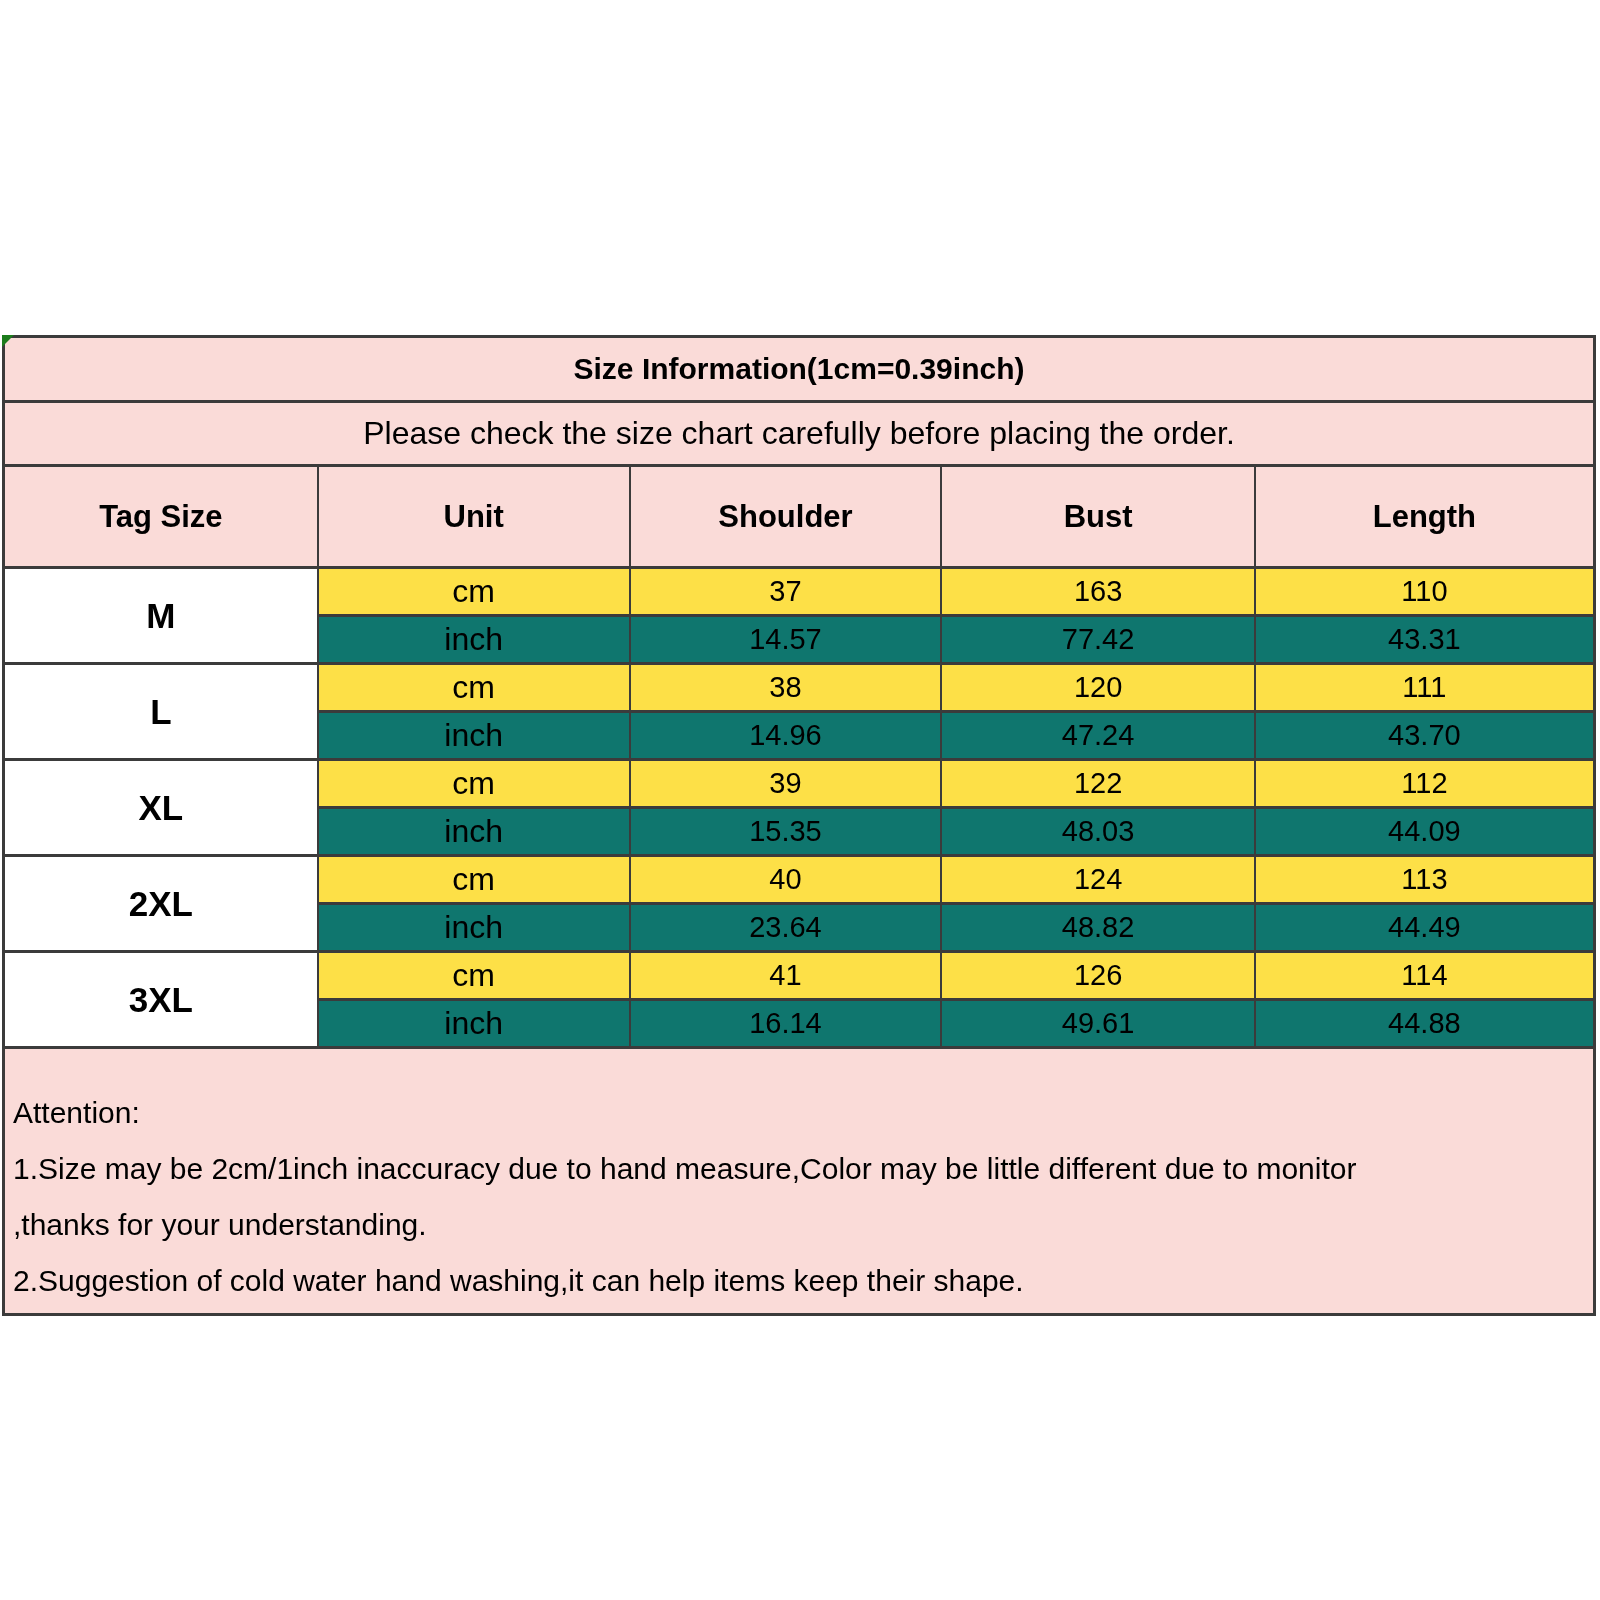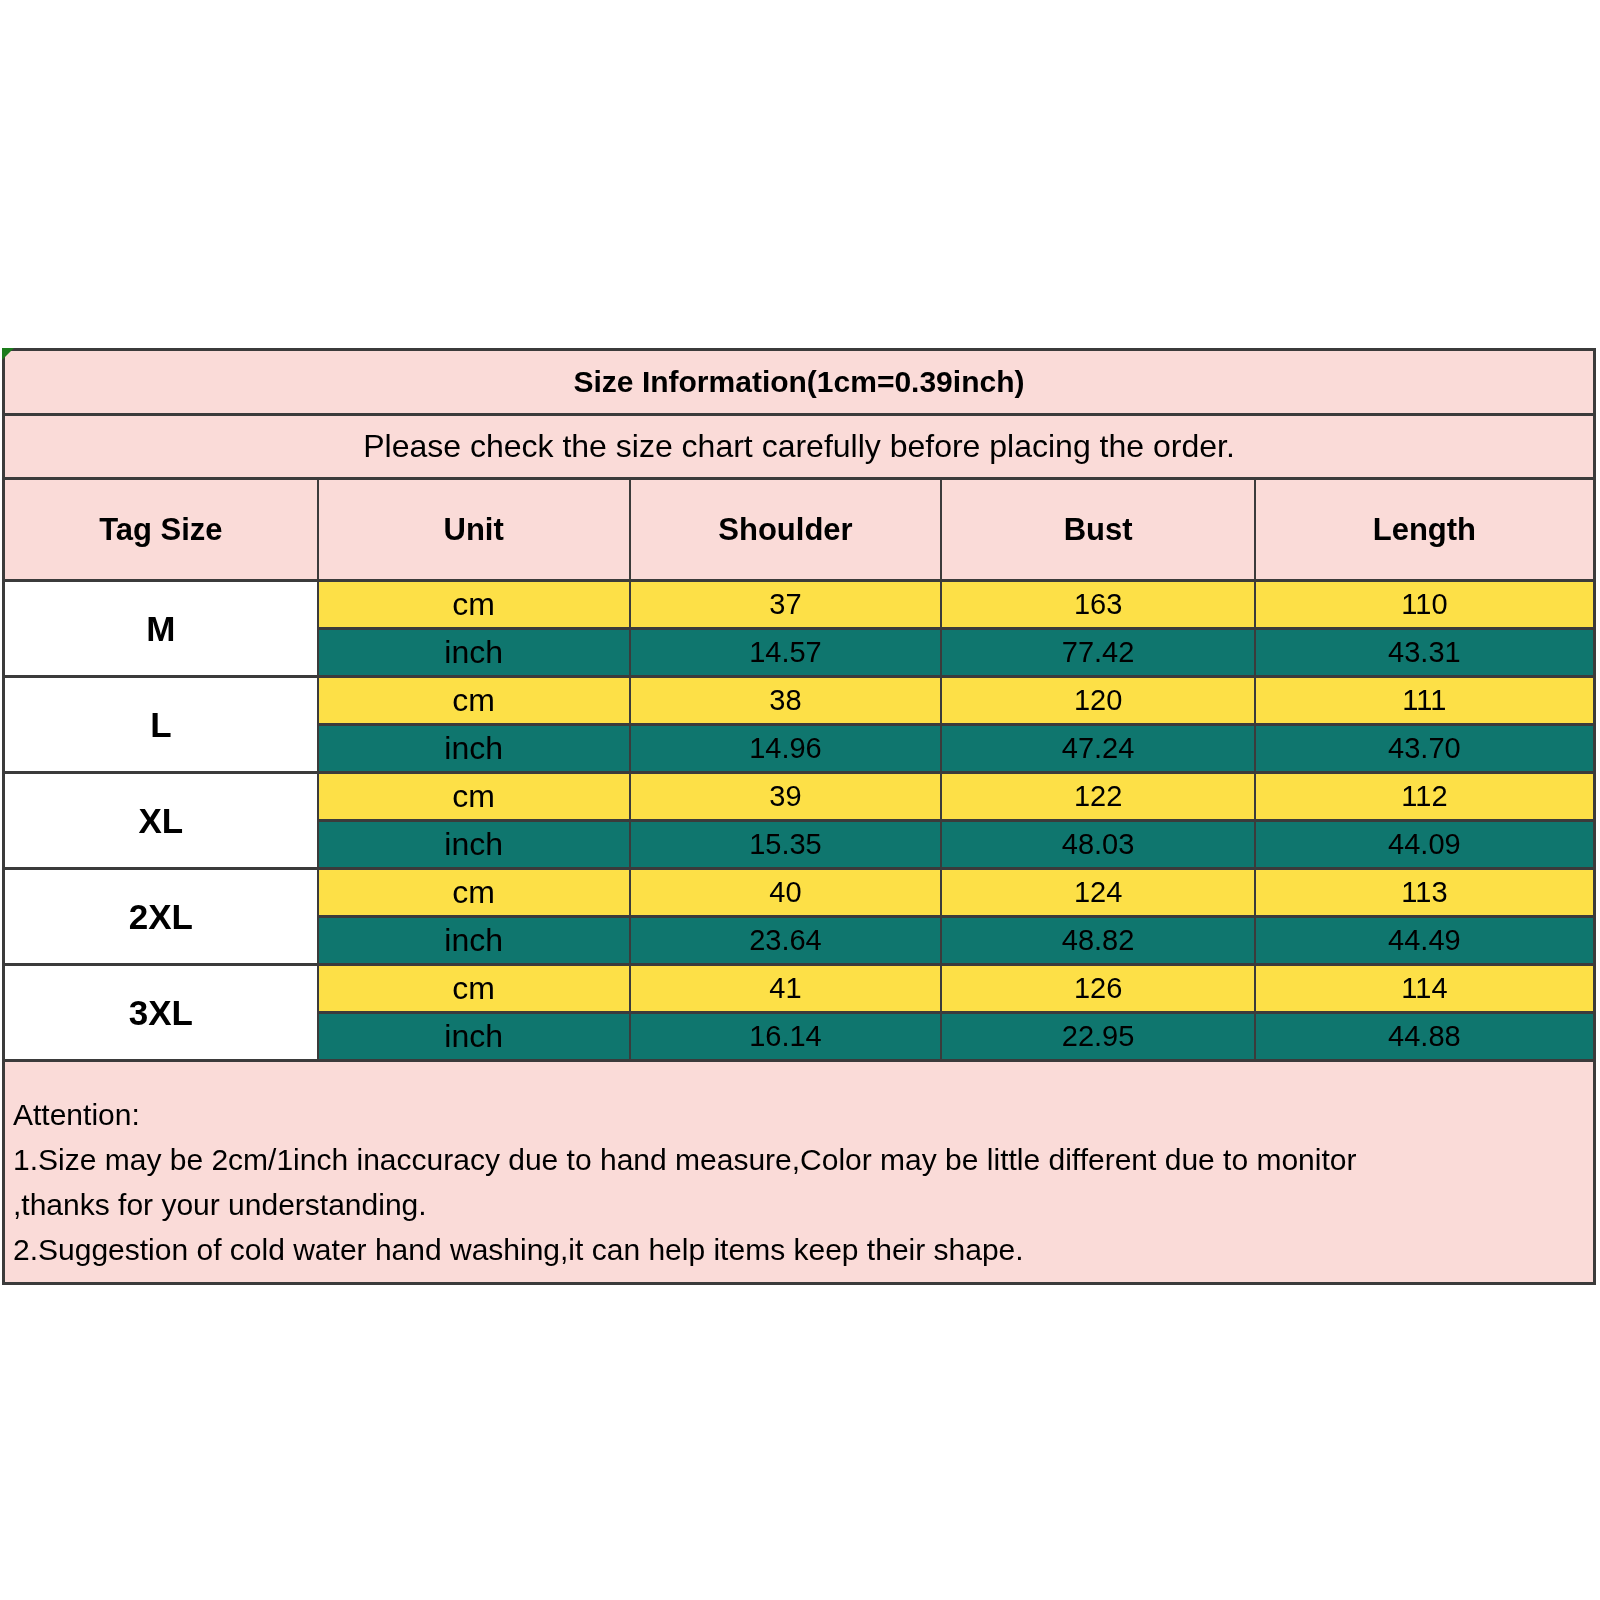--- a/index.html
+++ b/index.html
@@ -5,21 +5,21 @@
   html,body{margin:0;padding:0;background:#ffffff;}
   .canvas{
     position:relative;
     width:1600px;height:1600px;
     background:#ffffff;
     font-family:"Liberation Sans",sans-serif;
     color:#000000;
   }
   .size-chart{
     position:absolute;
-    left:2px; top:348px; width:1594px;
+    left:2px; top:335px; width:1594px;
   }
   .corner-marker{
     position:absolute; left:0; top:0; z-index:3;
     width:0;height:0;
     border-top:12px solid #1c7c1c;
     border-right:12px solid transparent;
   }
   table.size-table{
     border-collapse:collapse;
     width:100%;
@@ -46,20 +46,21 @@
   .attention-row td{
     text-align:left;
     vertical-align:top;
     padding:30px 8px 10px 8px;
     height:165px;
     font-size:30px;
   }
   .attention-row .att-line{
     line-height:45px;
     white-space:nowrap;
+    margin-top:11px;
   }
 </style>
 </head>
 <body>
 
 <div class="canvas">
   <div class="size-chart">
     <span class="corner-marker"></span>
     <table class="size-table">
       <colgroup>
@@ -146,21 +147,21 @@
       <tr class="cm-row">
         <td class="tag" rowspan="2">3XL</td>
         <td class="unit">cm</td>
         <td>41</td>
         <td>126</td>
         <td>114</td>
       </tr>
       <tr class="inch-row">
         <td class="unit">inch</td>
         <td>16.14</td>
-        <td>22.95</td>
+        <td>49.61</td>
         <td>44.88</td>
       </tr>
 
       <tr class="attention-row">
         <td colspan="5">
           <div class="att-line">Attention:</div>
           <div class="att-line">1.Size may be 2cm/1inch inaccuracy due to hand measure,Color may be little different due to monitor</div>
           <div class="att-line">,thanks for your understanding.</div>
           <div class="att-line">2.Suggestion of cold water hand washing,it can help items keep their shape.</div>
         </td>

